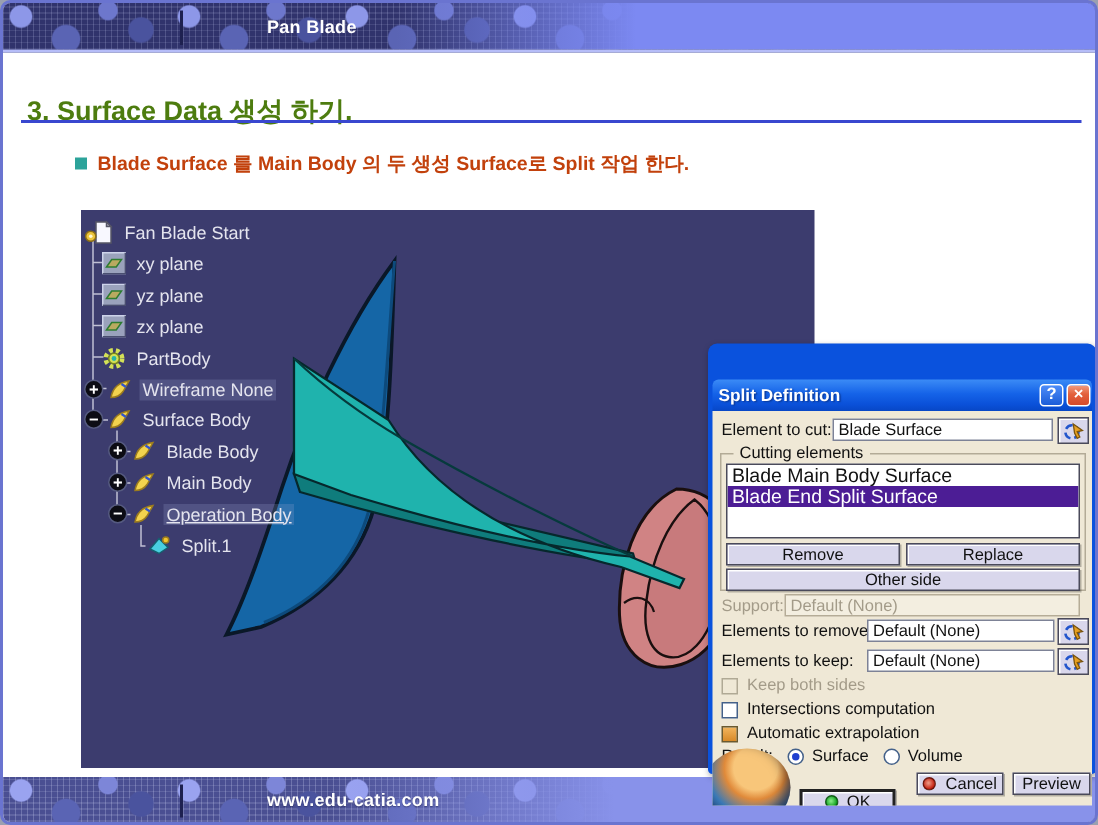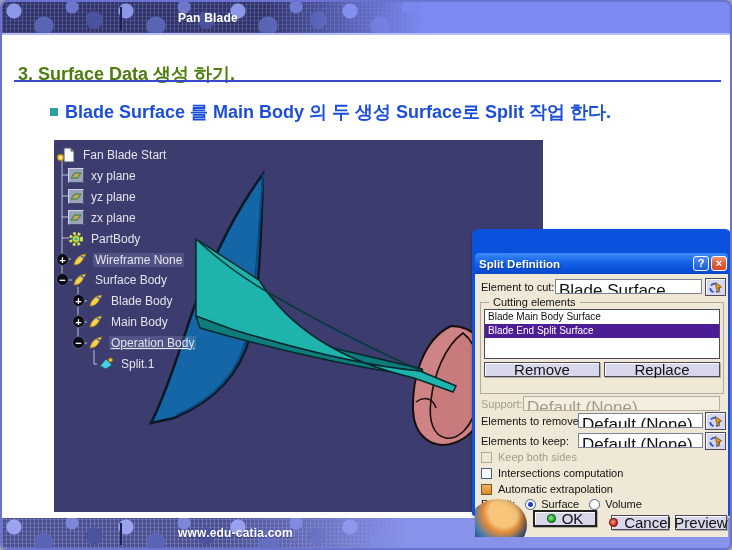--- a/index.html
+++ b/index.html
@@ -40,21 +40,21 @@
   .band .band-text{position:absolute;left:128px;top:50%;transform:translateY(-50%);
     color:#fff;font-size:12px;font-weight:bold;letter-spacing:.2px;white-space:nowrap;margin-left:48px;}
   .band.footer .band-text{text-shadow:0 1px 1px rgba(30,33,80,.6);}
   .copyright{position:absolute;right:17px;top:50%;transform:translateY(-50%);
     color:#2b2b66;font-size:11px;font-weight:normal;white-space:nowrap;margin-top:44px;}
   
   .page-title{position:absolute;left:16px;top:60px;font-size:18px;font-weight:bold;color:#4d7c0f;white-space:nowrap;}
   .title-rule{position:absolute;left:12px;top:78px;width:707px;height:2px;background:#3947cf;}
   .bullet-row{position:absolute;left:48px;top:98px;display:flex;align-items:center;}
   .bullet-sq{width:8px;height:8px;background:#2ca39a;margin-right:7px;flex:none;}
-  .bullet-text{font-size:18px;font-weight:bold;color:#1d4ed8;white-space:nowrap;}
+  .bullet-text{font-size:13px;font-weight:bold;color:#c2410c;white-space:nowrap;}
   
   .viewport{position:absolute;left:52px;top:138px;width:489px;height:372px;background:#3c3c6e;overflow:hidden;}
   .viewport svg.scene{position:absolute;left:0;top:0;}
   .trow{position:absolute;height:19px;display:flex;align-items:center;color:#e4e4ee;font-size:12px;white-space:nowrap;z-index:2;}
   .trow .ticon{margin-right:5px;flex:none;}
   .tlabel{padding:0 2px;}
   .tlabel.hl{background:rgba(160,168,215,.22);}
   .tlabel.cwo{text-decoration:underline;background:rgba(160,168,215,.22);}
   .exp{width:13px;height:13px;border-radius:50%;background:#0c0c14;color:#fff;font-size:11px;
     line-height:12px;text-align:center;margin-right:3px;flex:none;border:1px solid #555a80;box-sizing:border-box;font-weight:bold;}
@@ -66,31 +66,31 @@
     border-radius:4px 4px 0 0;padding:0 1px 0 4px;margin-top:24px;}
   .titlebar .dlg-title{flex:1;color:#fff;font-size:11.5px;font-weight:bold;text-shadow:1px 1px 1px #0b3a9a;}
   .tbtn{width:16px;height:15px;border-radius:3px;border:1px solid #fff;color:#fff;font-size:11px;font-weight:bold;
     display:flex;align-items:center;justify-content:center;margin-left:2px;box-sizing:border-box;line-height:1;}
   .tbtn.help{background:linear-gradient(#4e8df8,#1b5cd8);}
   .tbtn.close{background:linear-gradient(#f19a7c 0%,#e3613c 45%,#d6492a 100%);}
   .dlg-body{position:relative;background:#efe8d6;height:263px;font-size:11px;color:#111;overflow:hidden;}
   .dlbl{position:absolute;white-space:nowrap;}
   .dlbl.dis{color:#a39b89;}
   .field{position:absolute;background:#fff;border:1px solid #7d8296;height:15px;box-sizing:border-box;
-    font-size:17px;padding:1px 3px;white-space:nowrap;overflow:hidden;}
+    font-size:11px;padding:1px 3px;white-space:nowrap;overflow:hidden;}
   .field.dis{background:#f3eee0;color:#a39b89;border-color:#b5ac97;}
   .selbtn{position:absolute;width:21px;height:18px;background:#d9d7ec;border:1px solid #4a4a5a;
     box-shadow:inset 1px 1px 0 #fff;display:flex;align-items:center;justify-content:center;box-sizing:border-box;}
   .groupbox{position:absolute;left:5px;top:28px;width:244px;height:92px;border:1px solid #b3ab97;box-sizing:border-box;}
   .groupbox .glabel{position:absolute;top:-7px;left:8px;background:#efe8d6;padding:0 4px;font-size:11px;}
   .listbox{position:absolute;left:9px;top:35px;width:236px;height:50px;background:#fff;border:1px solid #4a4a5a;box-sizing:border-box;overflow:hidden;}
-  .litem{height:14px;line-height:14px;padding-left:3px;font-size:10px;white-space:nowrap;}
+  .litem{height:14px;line-height:14px;padding-left:3px;font-size:13px;white-space:nowrap;}
   .litem.sel{background:#4c1d95;color:#fff;}
   .cbtn{position:absolute;background:#d9d7ec;border:1px solid #4a4a5a;box-shadow:inset 1px 1px 0 #fff,1px 1px 0 rgba(0,0,0,.25);
-    font-size:15px;color:#111;display:flex;align-items:center;justify-content:center;box-sizing:border-box;height:15px;}
+    font-size:11px;color:#111;display:flex;align-items:center;justify-content:center;box-sizing:border-box;height:15px;}
   .cbtn.default{border:2px solid #222;height:17px;}
   .dot{width:9px;height:9px;border-radius:50%;margin-right:6px;flex:none;border:1px solid rgba(0,0,0,.45);box-sizing:border-box;}
   .dot.green{background:radial-gradient(circle at 3px 3px,#8df08d,#0f9f1f 70%);}
   .dot.red{background:radial-gradient(circle at 3px 3px,#f0a08d,#c41f10 70%);}
   .cbrow{position:absolute;display:flex;align-items:center;font-size:11px;white-space:nowrap;}
   .cbox{width:11px;height:11px;background:#fff;border:1px solid #44618a;margin-right:6px;flex:none;box-sizing:border-box;}
   .cbox.dis{border-color:#b0a995;background:#efe8d6;}
   .cbox.checked{background:linear-gradient(#f2b45c,#d88a28);border-color:#6a5a30;}
   .cbrow.dis{color:#a39b89;}
   .radio{width:11px;height:11px;border-radius:50%;background:#fff;border:1px solid #44618a;margin:0 5px 0 10px;
@@ -259,20 +259,21 @@
 
       <div class="groupbox">
         <span class="glabel">Cutting elements</span>
       </div>
       <div class="listbox">
         <div class="litem">Blade Main Body Surface</div>
         <div class="litem sel">Blade End Split Surface</div>
       </div>
       <div class="cbtn" style="left:9px;top:88px;width:116px">Remove</div>
       <div class="cbtn" style="left:129px;top:88px;width:116px">Replace</div>
+      <div class="cbtn" style="left:9px;top:105px;width:236px">Other side</div>
 
       <span class="dlbl dis" style="left:6px;top:124px">Support:</span>
       <div class="field dis" style="left:48px;top:122px;width:197px">Default (None)</div>
 
       <span class="dlbl" style="left:6px;top:141px">Elements to remove:</span>
       <div class="field" style="left:103px;top:139px;width:125px">Default (None)</div>
       <div class="selbtn" style="left:230px;top:138px">
         <svg width="15" height="14" viewBox="0 0 16 16">
           <circle cx="7" cy="9" r="5" fill="none" stroke="#2255cc" stroke-width="2" stroke-dasharray="6 3"></circle>
           <path d="M8 3 L15 8 L11 9 L13 13 L11 14 L9 10 Z" fill="#e8a020" stroke="#7a5510"></path>
@@ -304,21 +305,21 @@
       <div class="cbrow" style="left:6px;top:224px">
         <span>Result:</span>
         <span class="radio sel"></span>
         <span>Surface</span>
         <span class="radio"></span>
         <span>Volume</span>
       </div>
 
       <div class="globe"></div>
 
-      <div class="cbtn default" style="left:58px;top:236px;width:64px">
+      <div class="cbtn default" style="left:58px;top:252px;width:64px">
         <span class="dot green"></span>
         <span>OK</span>
       </div>
       <div class="cbtn" style="left:136px;top:241px;width:58px">
         <span class="dot red"></span>
         <span>Cancel</span>
       </div>
       <div class="cbtn" style="left:200px;top:241px;width:52px">
         <span>Preview</span>
       </div>

